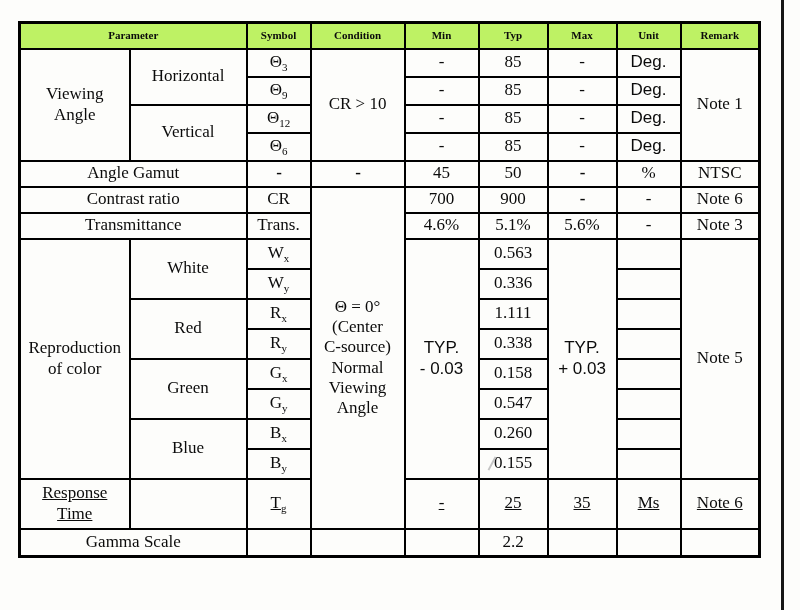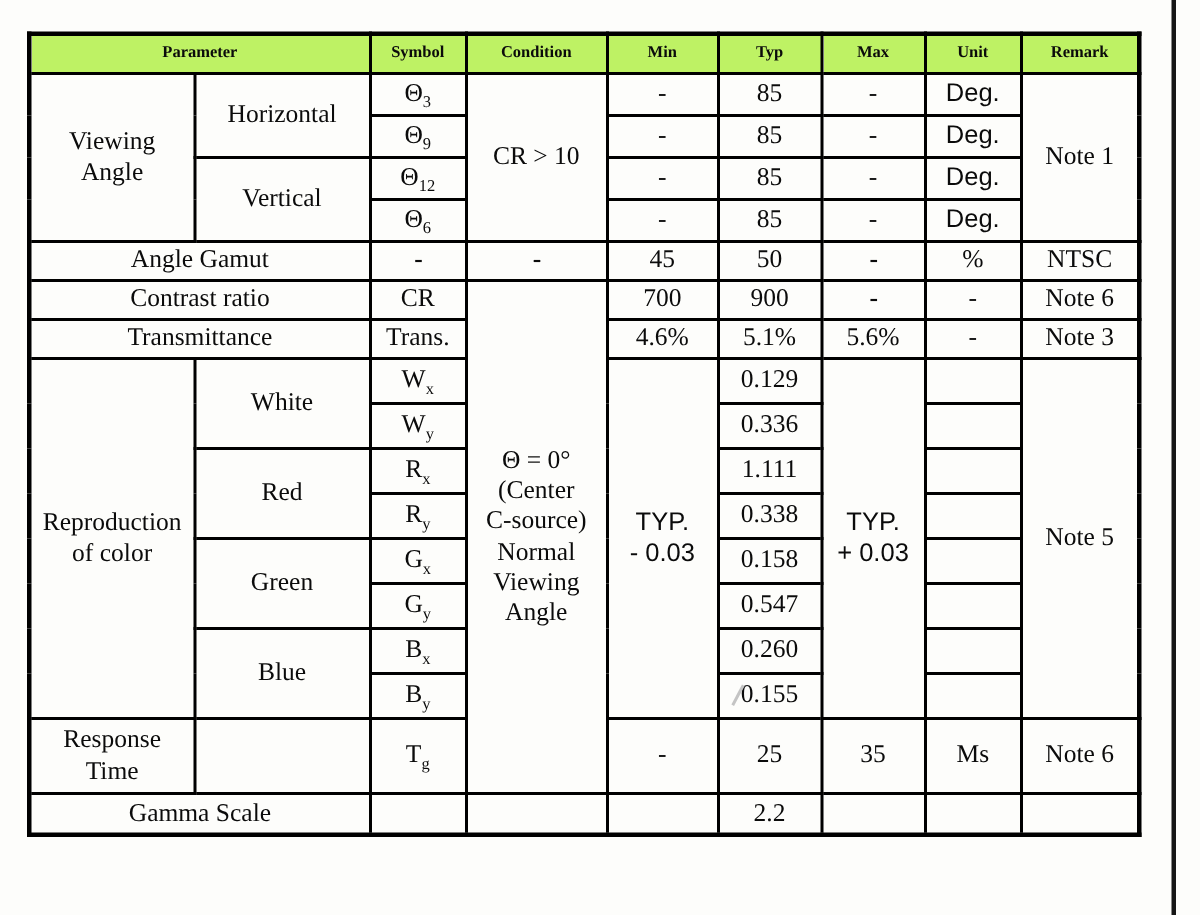--- a/index.html
+++ b/index.html
@@ -35,21 +35,21 @@
     font-weight: bold;
     font-size: 11px;
   }
   .pre { white-space: pre-line; }
   .sans { font-family: "Liberation Sans", sans-serif; font-size: 15.5px; border-radius: 12px; }
   .bdash { font-weight: bold; letter-spacing: -1px; }
   sub { font-size: 11px; line-height: 0; }
   tr.r26 { height: 26px; }
   tr.r28 { height: 28px; }
   tr.r30 { height: 30px; }
-  tr.r50 { height: 50px; }
+  tr.r50 { height: 50px; text-decoration: underline; }
   td.slashcell { position: relative; font-family: Liberation Serif, serif; }
   td.slashcell::before {
     content: "";
     position: absolute;
     left: 11px;
     top: 6px;
     width: 2px;
     height: 15px;
     background: #c4c4c4;
     transform: rotate(28deg);
@@ -168,21 +168,21 @@
       <td>Note 3</td>
     </tr>
 
     <tr class="r30">
       <td rowspan="8" class="pre">Reproduction
 of color</td>
       <td rowspan="2">White</td>
       <td><span>W</span><sub>x</sub></td>
       <td rowspan="8" class="sans pre">TYP.
 - 0.03</td>
-      <td>0.129</td>
+      <td>0.563</td>
       <td rowspan="8" class="sans pre">TYP.
 + 0.03</td>
       <td></td>
       <td rowspan="8">Note 5</td>
     </tr>
 
     <tr class="r30">
       <td><span>W</span><sub>y</sub></td>
       <td>0.336</td>
       <td></td>

